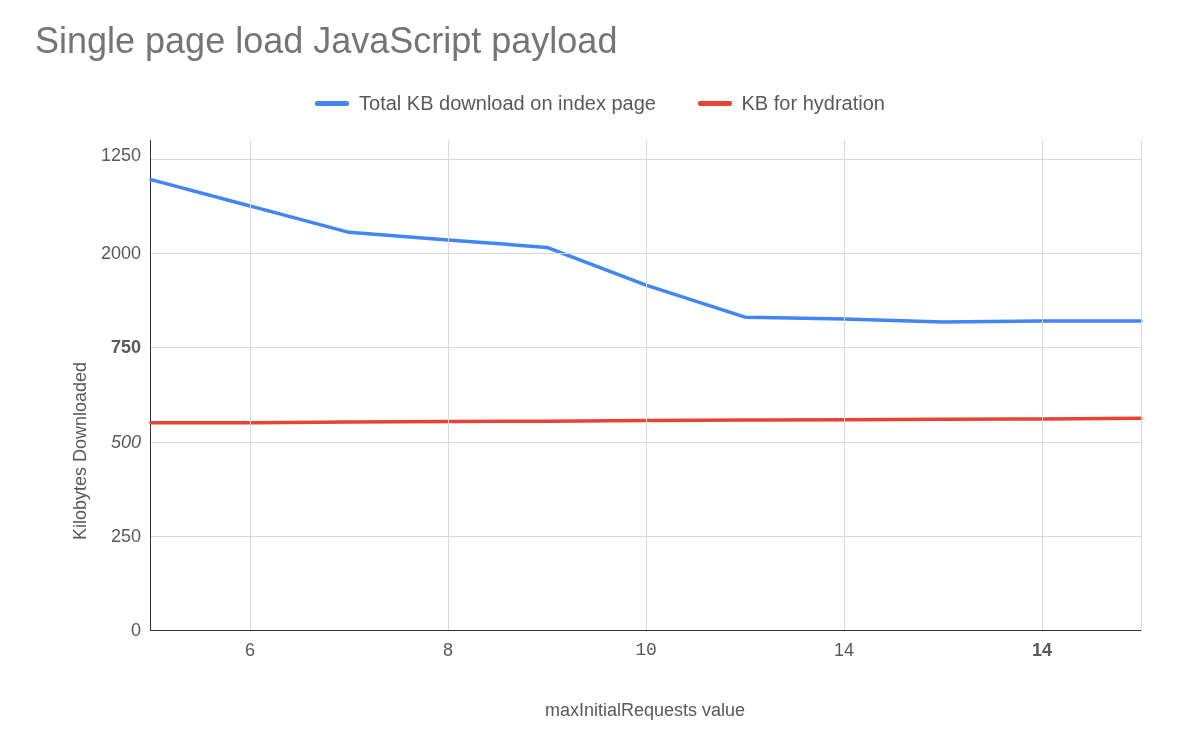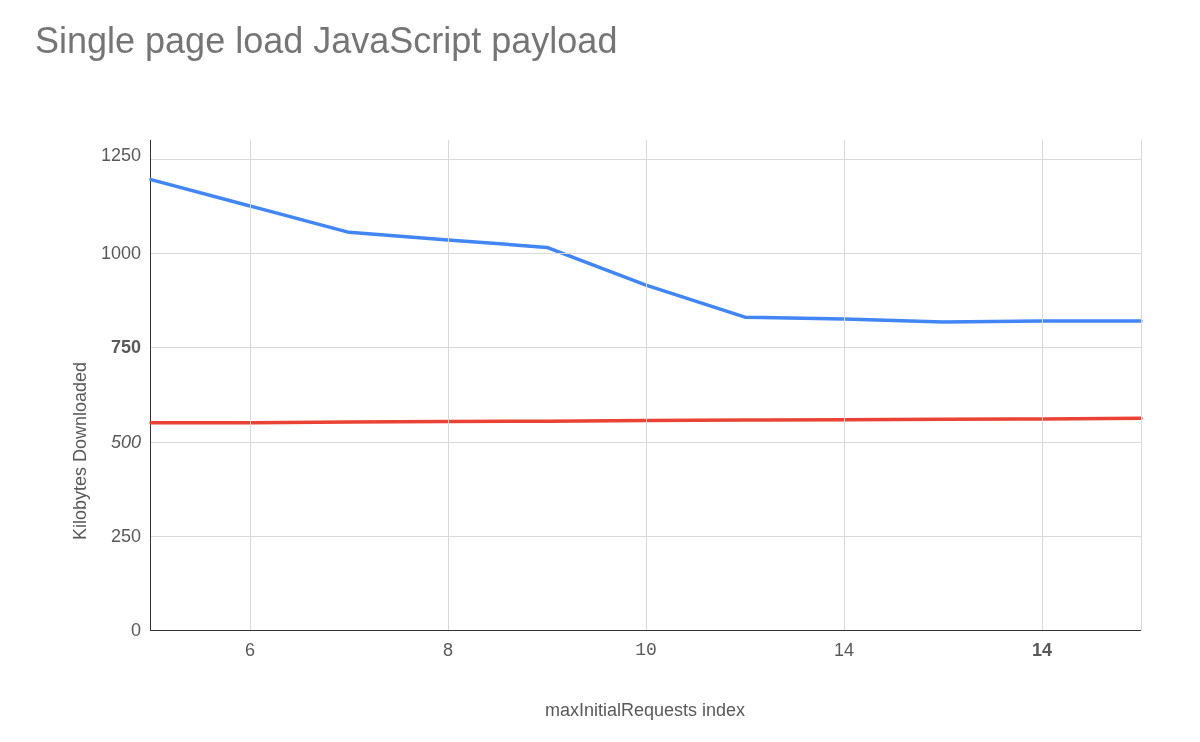--- a/index.html
+++ b/index.html
@@ -96,46 +96,56 @@
     overflow: visible;
   }
 </style>
 </head>
 <body>
 
 <div class="chart-wrapper">
 
   <div class="title">Single page load JavaScript payload</div>
 
+  <div class="legend">
+    <span class="legend-item">
+      <span class="legend-swatch" id="swatch0" style="background: rgb(66, 133, 244);"></span>
+      <span>Total KB download on index page</span>
+    </span>
+    <span class="legend-item">
+      <span class="legend-swatch" id="swatch1" style="background: rgb(234, 67, 53);"></span>
+      <span>KB for hydration</span>
+    </span>
+  </div>
 
   <div class="plot-area" id="plot" style="left: 150px; top: 140px; width: 990px; height: 490px;">
     <svg class="lines" id="svg" width="990" height="490">
         <polyline points="0,39.576923076923094 99,65.96153846153845 198,92.34615384615387 297,99.88461538461542 396,107.4230769230769 495,145.11538461538458 594,177.1538461538462 693,179.03846153846155 792,182.0538461538461 891,180.9230769230769 990,180.9230769230769" fill="none" stroke="#4285f4" stroke-width="3.5" stroke-linejoin="round" stroke-linecap="round"></polyline>
         <polyline points="0,282.69230769230774 99,282.69230769230774 198,281.9384615384615 297,281.5615384615385 396,281.18461538461537 495,280.4307692307692 594,280.05384615384617 693,279.67692307692306 792,279.3 891,278.9230769230769 990,278.1692307692308" fill="none" stroke="#ea4335" stroke-width="3.5" stroke-linejoin="round" stroke-linecap="round"></polyline>
       </svg>
   <div class="ytick" style="top: 490px;">0</div>
       <div class="hgrid" style="top: 395.769px;"></div>
       <div class="ytick" style="top: 395.769px; margin-left: 16px;">250</div>
       <div class="hgrid" style="top: 301.538px;"></div>
       <div class="ytick" style="top: 301.538px; font-style: italic;">500</div>
       <div class="hgrid" style="top: 207.308px;"></div>
       <div class="ytick" style="top: 207.308px; font-weight: bold;">750</div>
       <div class="hgrid" style="top: 113.077px;"></div>
-      <div class="ytick" style="top: 113.077px;">1000</div>
+      <div class="ytick" style="top: 113.077px;">2000</div>
       <div class="hgrid" style="top: 18.8462px;"></div>
       <div class="ytick" style="top: 15px;">1250</div>
       <div class="vgrid" style="left: 99px;"></div>
       <div class="xtick" style="left: 99px;">6</div>
       <div class="vgrid" style="left: 297px;"></div>
       <div class="xtick" style="left: 297px;">8</div>
       <div class="vgrid" style="left: 495px;"></div>
       <div class="xtick" style="left: 495px; font-family: Liberation Mono, monospace;">10</div>
       <div class="vgrid" style="left: 693px;"></div>
       <div class="xtick" style="left: 693px;">14</div>
       <div class="vgrid" style="left: 891px;"></div>
       <div class="xtick" style="left: 891px; font-weight: bold;">14</div>
       <div class="vgrid" style="left: 990px;"></div>
     </div>
 
   <div class="ylabel" id="ylabel" style="left: 70px; top: 540px;">Kilobytes Downloaded</div>
-  <div class="xlabel" id="xlabel" style="left: 645px; top: 700px;">maxInitialRequests index</div>
+  <div class="xlabel" id="xlabel" style="left: 645px; top: 700px;">maxInitialRequests value</div>
 
 </div>
 
 </body></html>

